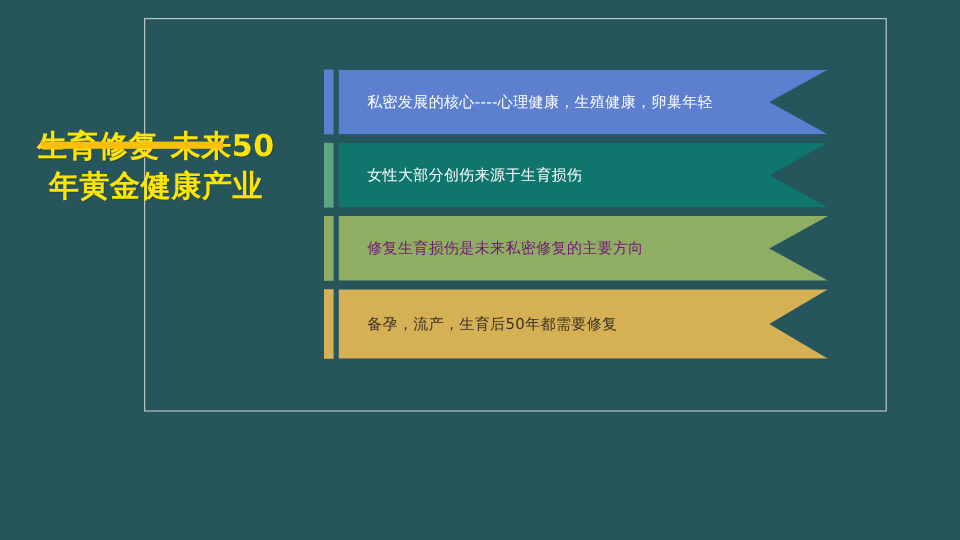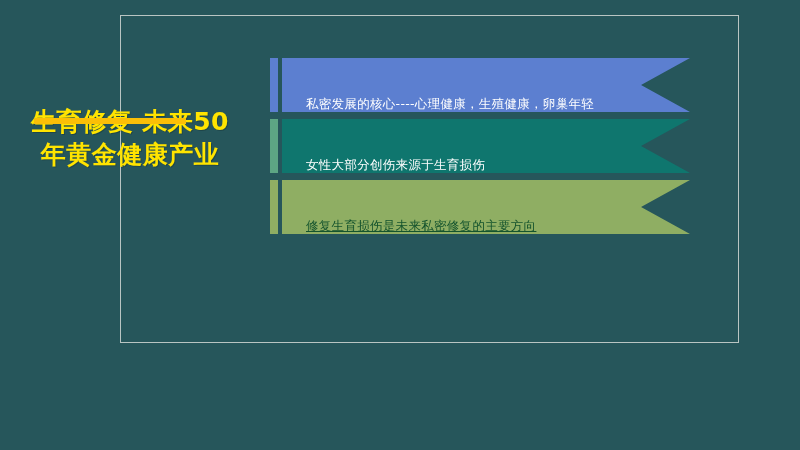--- a/index.html
+++ b/index.html
@@ -82,21 +82,21 @@
     padding-right: 60px;
     box-sizing: border-box;
     clip-path: polygon(0% 0%, 100% 0%, 100% 0%, 88% 50%, 100% 100%, 100% 100%, 0% 100%);
   }
   .banner-label {
     font-size: 12.5px;
     line-height: 1.4;
     letter-spacing: 0.3px;
     white-space: nowrap;
   }
-  .h54 { height: 54px; align-items: flex-end; }
+  .h54 { height: 54px; }
   .h58 { height: 58px; }
 </style>
 </head>
 <body>
 
 <div id="slide" style="background: rgb(38, 86, 91);">
 
   <div id="frame" style="border-color: rgb(185, 197, 195);"></div>
 
   <div id="title-block">
@@ -116,19 +116,25 @@
     <div class="banner-row">
       <div class="banner-accent h54" style="background: rgb(93, 166, 132); height: 54px;"></div>
       <div class="banner-body h54" style="background: #0f766e; height: 54px;">
         <span class="banner-label" style="color: rgb(255, 255, 255);">女性大部分创伤来源于生育损伤</span>
       </div>
     </div>
 
     <div class="banner-row">
       <div class="banner-accent h54" style="background: rgb(143, 174, 99); height: 54px;"></div>
       <div class="banner-body h54" style="background: rgb(143, 174, 99); height: 54px;">
-        <span class="banner-label" style="color: #14532d; text-decoration: underline;">修复生育损伤是未来私密修复的主要方向</span>
+        <span class="banner-label" style="color: #701a75;">修复生育损伤是未来私密修复的主要方向</span>
       </div>
     </div>
 
+    <div class="banner-row">
+      <div class="banner-accent h58" style="background: rgb(214, 176, 84); height: 58px;"></div>
+      <div class="banner-body h58" style="background: rgb(214, 176, 84); height: 58px;">
+        <span class="banner-label" style="color: rgb(58, 50, 38);">备孕，流产，生育后50年都需要修复</span>
+      </div>
+    </div>
 
   </div>
 </div>
 
 </body></html>

